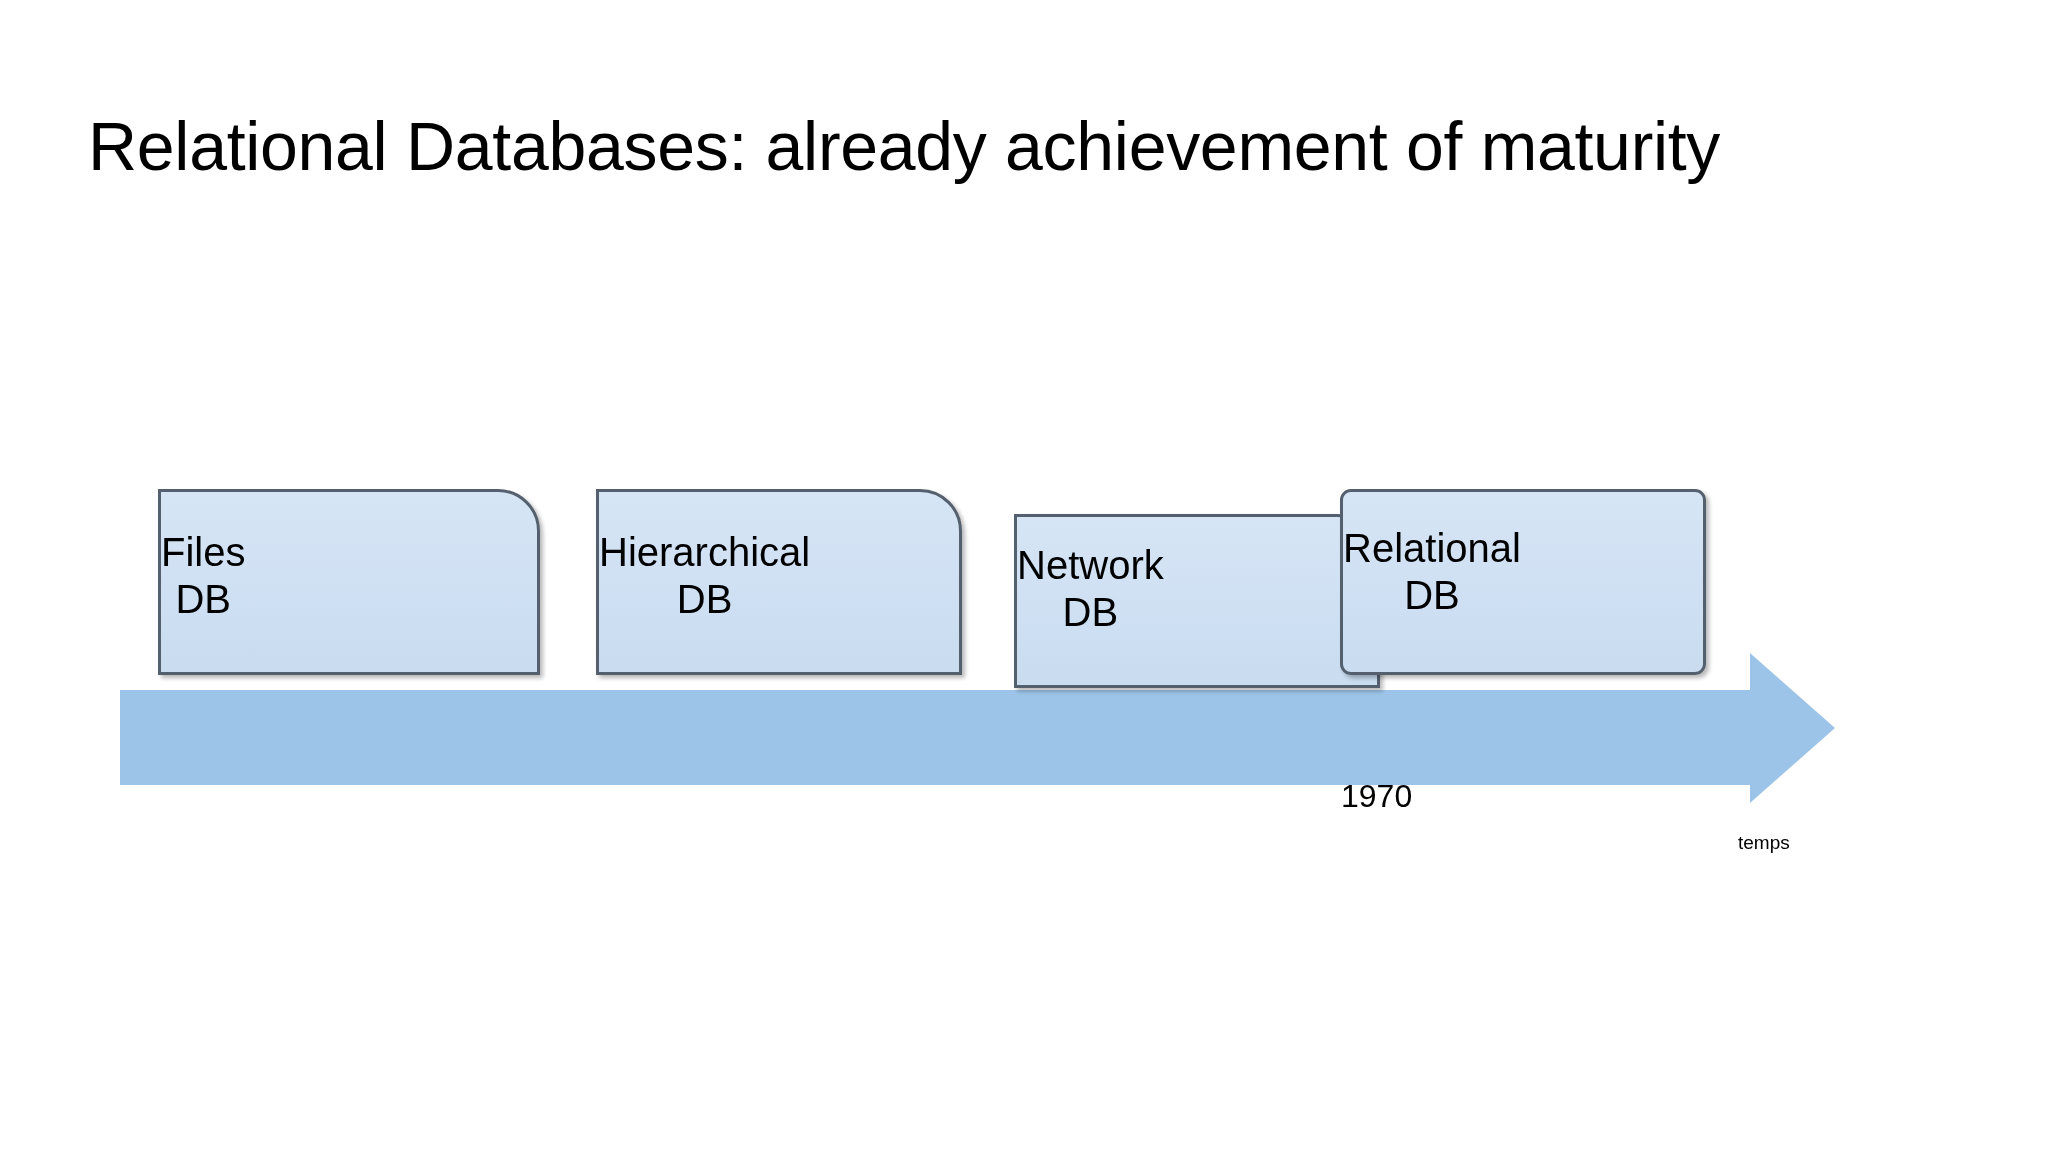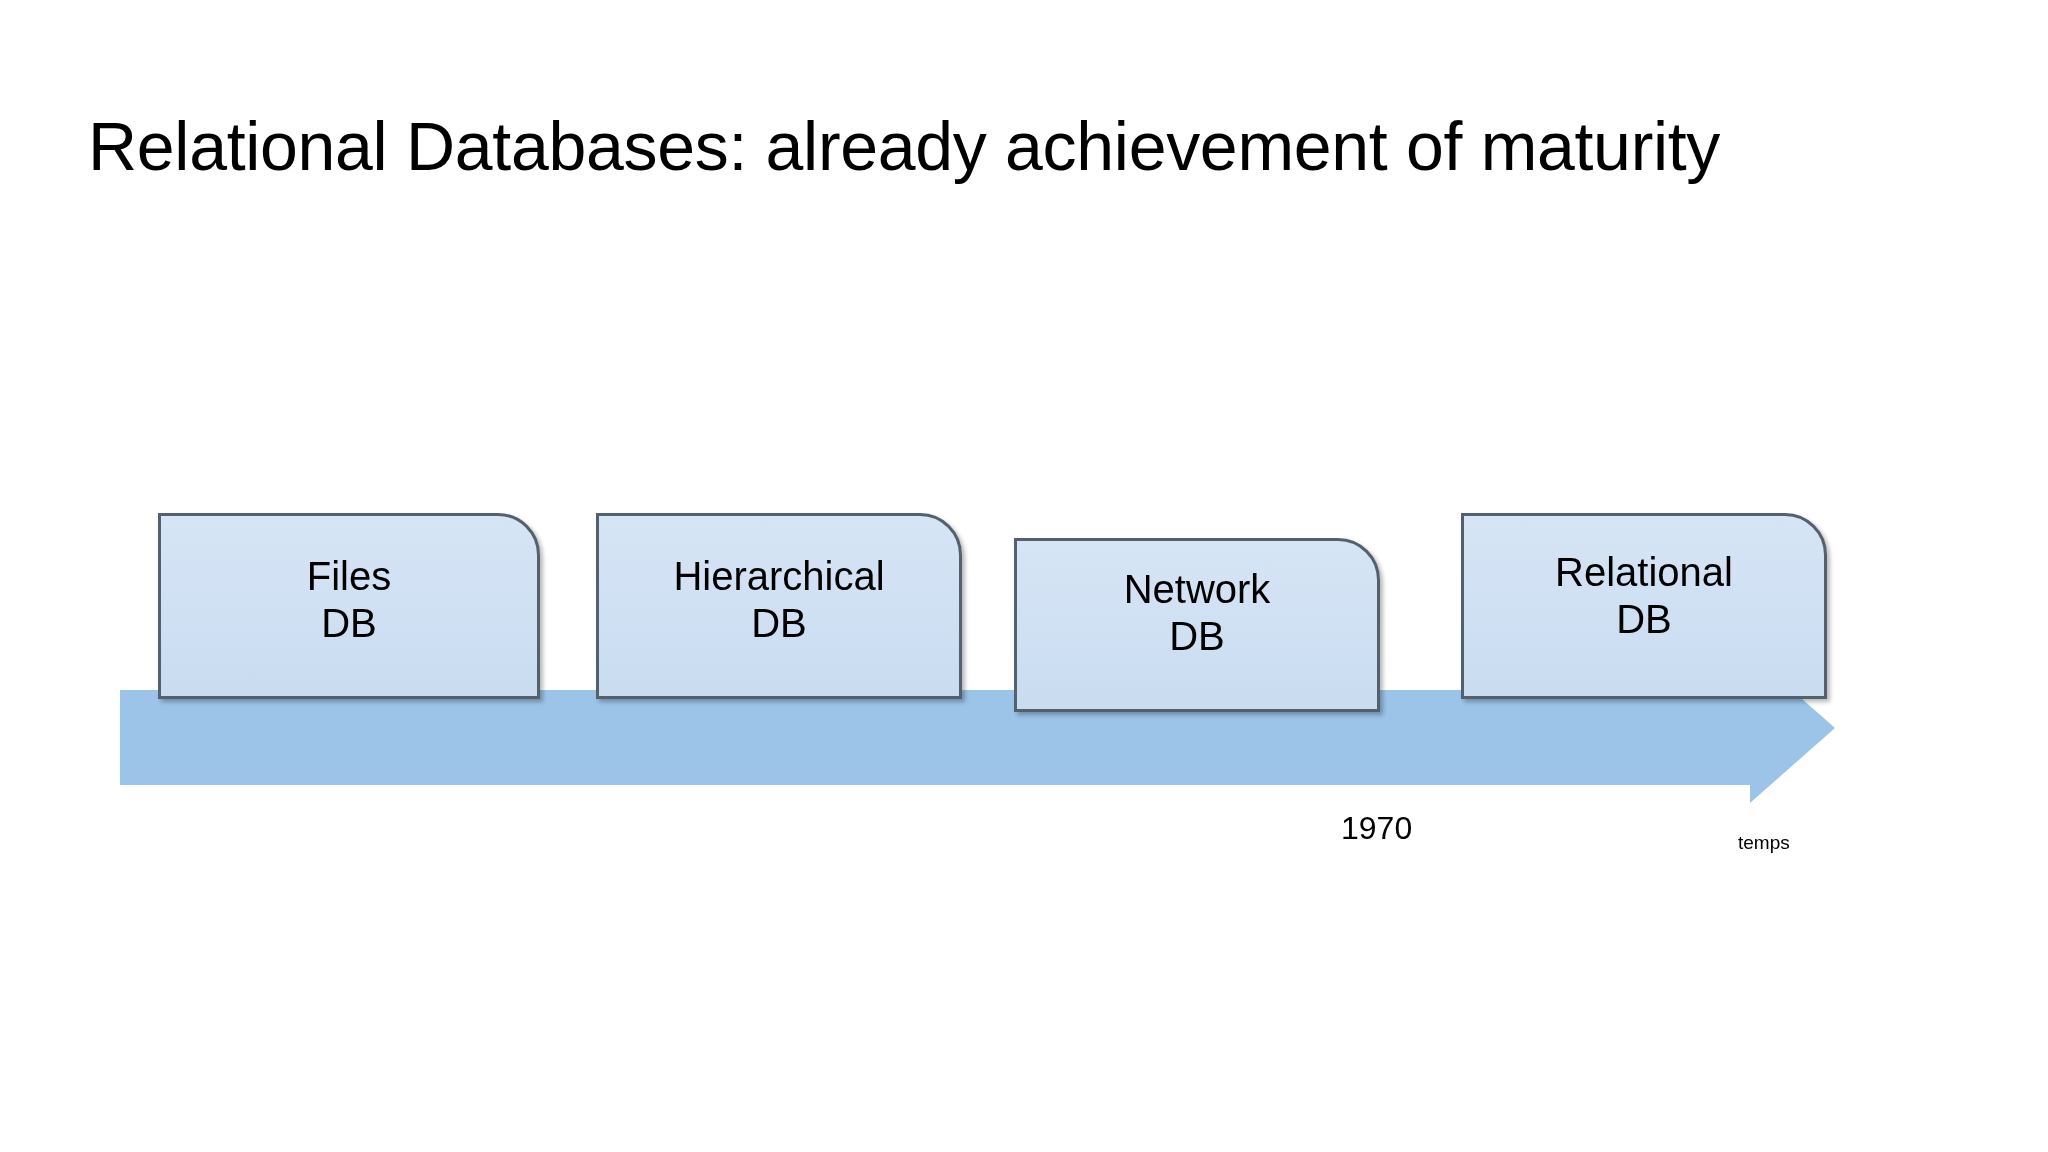--- a/index.html
+++ b/index.html
@@ -55,37 +55,36 @@
   
   .stage-box {
     position: absolute;
     box-sizing: border-box;
     background: linear-gradient(180deg, #d6e5f5 0%, #cfe0f3 55%, #c9dcf0 100%);
     border: 3px solid #55606e;
     border-top-right-radius: 42px;
     box-shadow: 3px 3px 4px rgba(0,0,0,0.28);
     display: flex;
     flex-direction: column;
-    align-items: center;
+    align-items: flex-start;
     justify-content: center;
     color: #000000;
-    margin-top: 24px;
   }
   .stage-line {
     font-size: 40px;
     line-height: 1.18;
     text-align: center;
     white-space: nowrap;
   }
 
   
   #stage-box-0 { left: 158px; top: 489px; width: 382px; height: 186px; }
   #stage-box-1 { left: 596px; top: 489px; width: 366px; height: 186px; }
   #stage-box-2 { left: 1014px; top: 514px; width: 366px; height: 174px; }
-  #stage-box-3 { left: 1461px; top: 489px; width: 366px; height: 186px; }
+  #stage-box-3 { left: 1340px; top: 489px; width: 366px; height: 186px; border-radius: 11px; }
 
   
   #stage-box-0 .stage-stack { transform: translateY(-6px); }
   #stage-box-1 .stage-stack { transform: translateY(-6px); }
   #stage-box-2 .stage-stack { transform: translateY(-12px); }
   #stage-box-3 .stage-stack { transform: translateY(-10px); }
 
   .stage-stack {
     display: flex;
     flex-direction: column;
@@ -93,21 +92,21 @@
   }
 
   
   .axis-label {
     position: absolute;
     color: #000000;
     white-space: nowrap;
   }
   #year-label {
     left: 1341px;
-    top: 810px;
+    top: 778px;
     font-size: 32px;
   }
   #time-label {
     left: 1738px;
     top: 832px;
     font-size: 19px;
   }
 </style>
 </head>
 <body>

